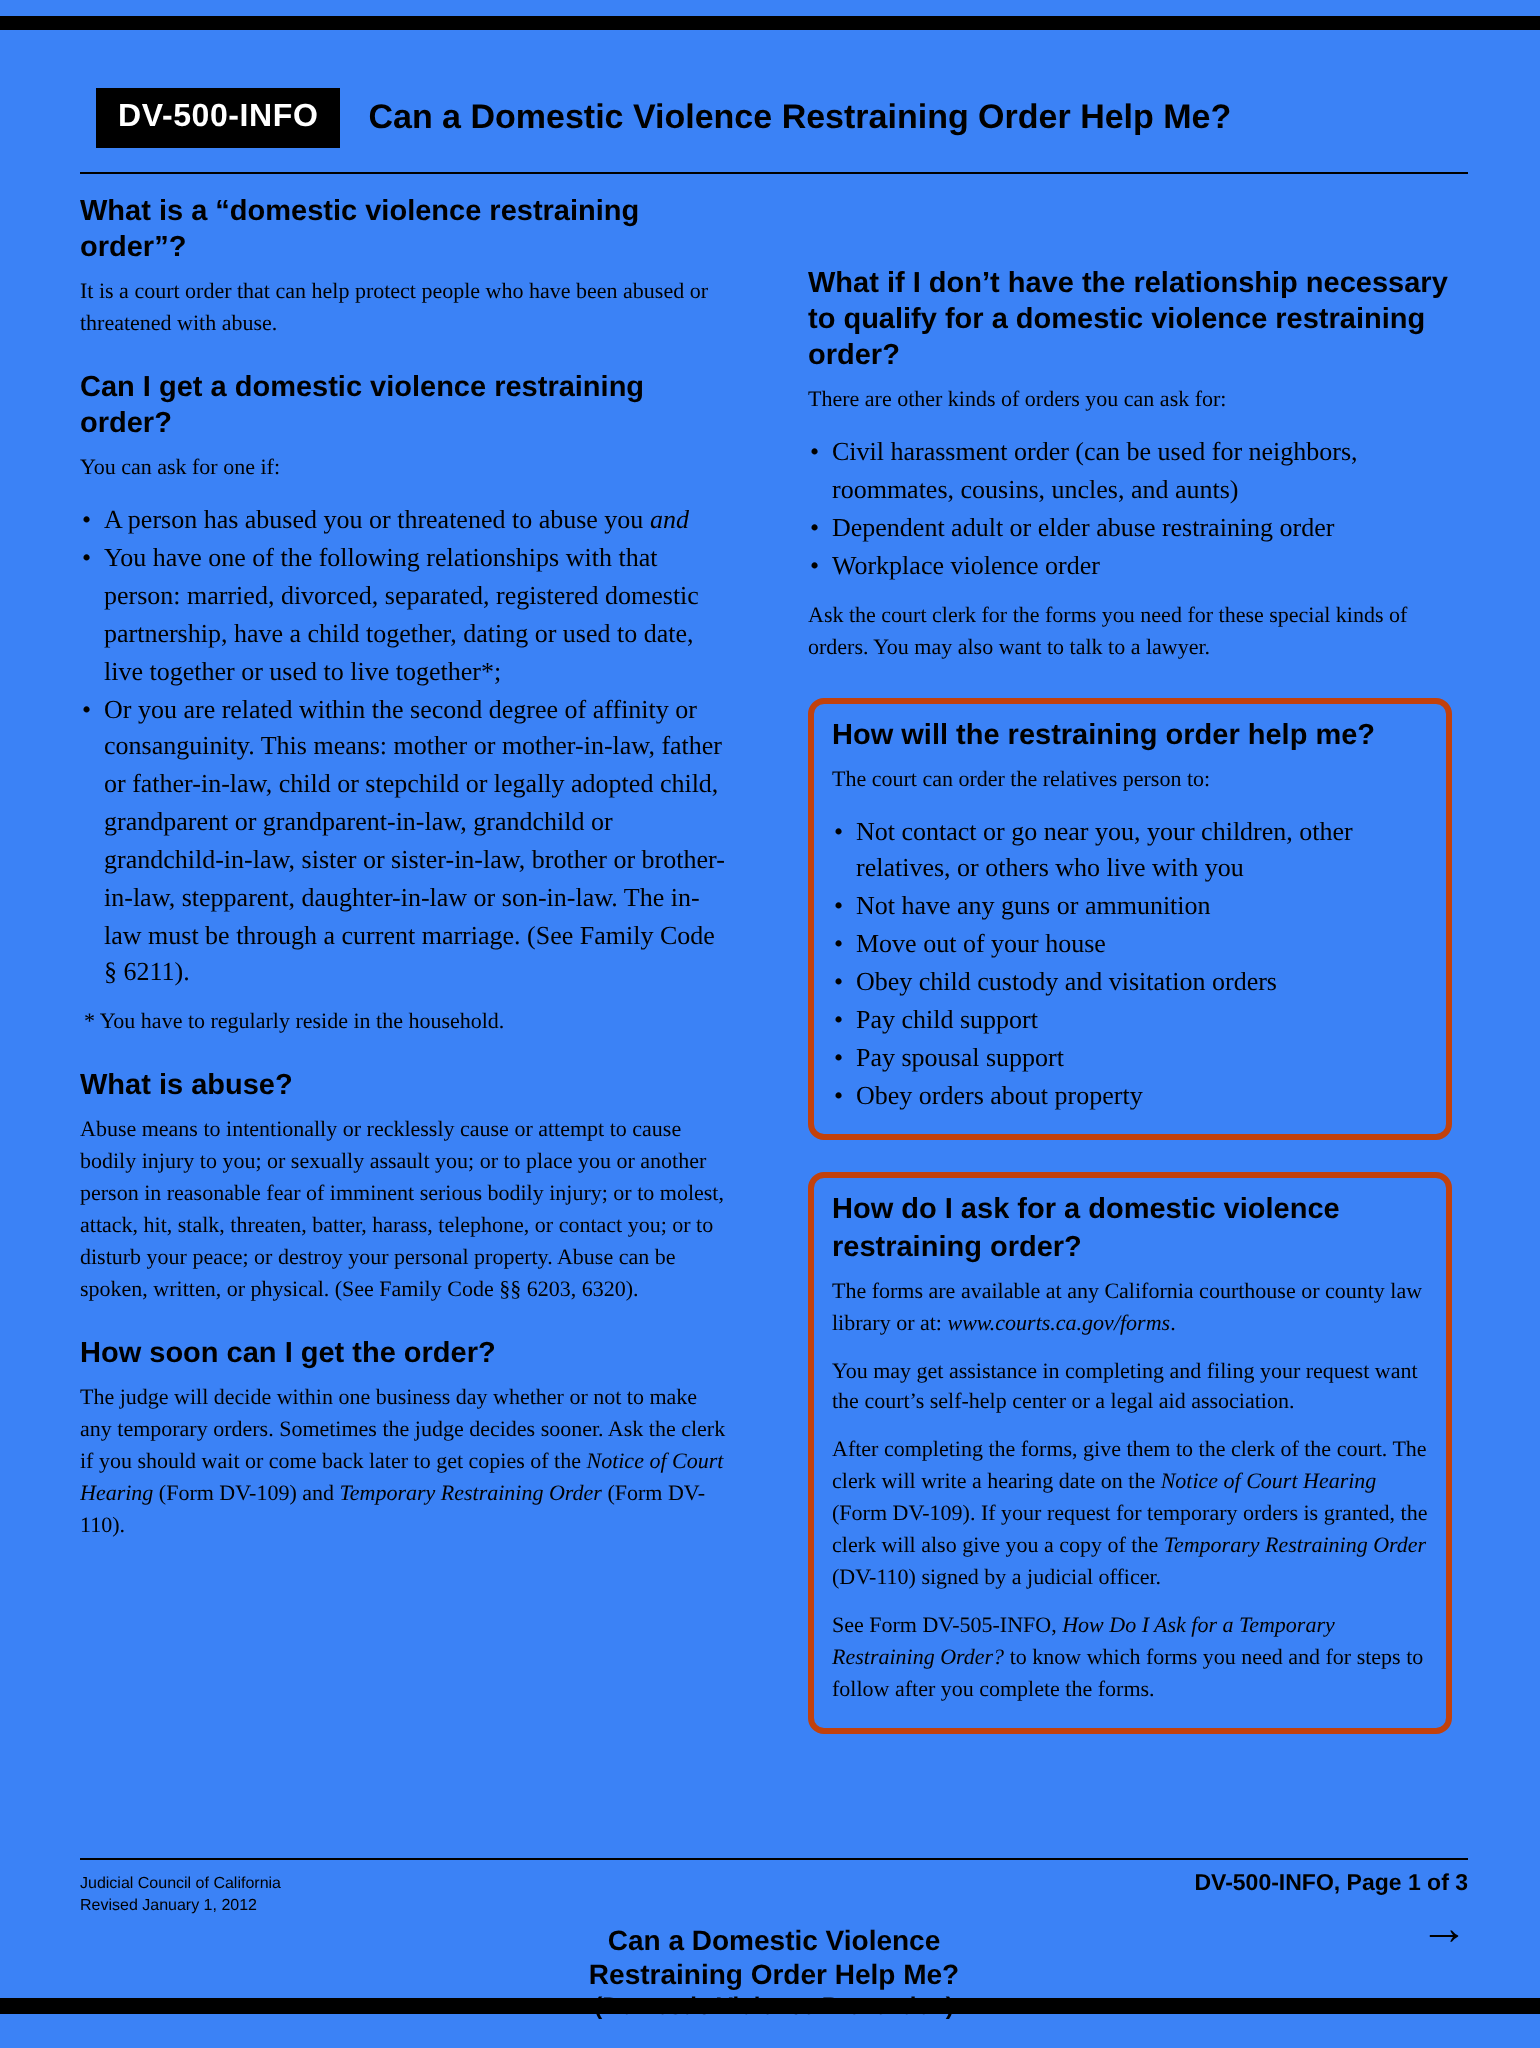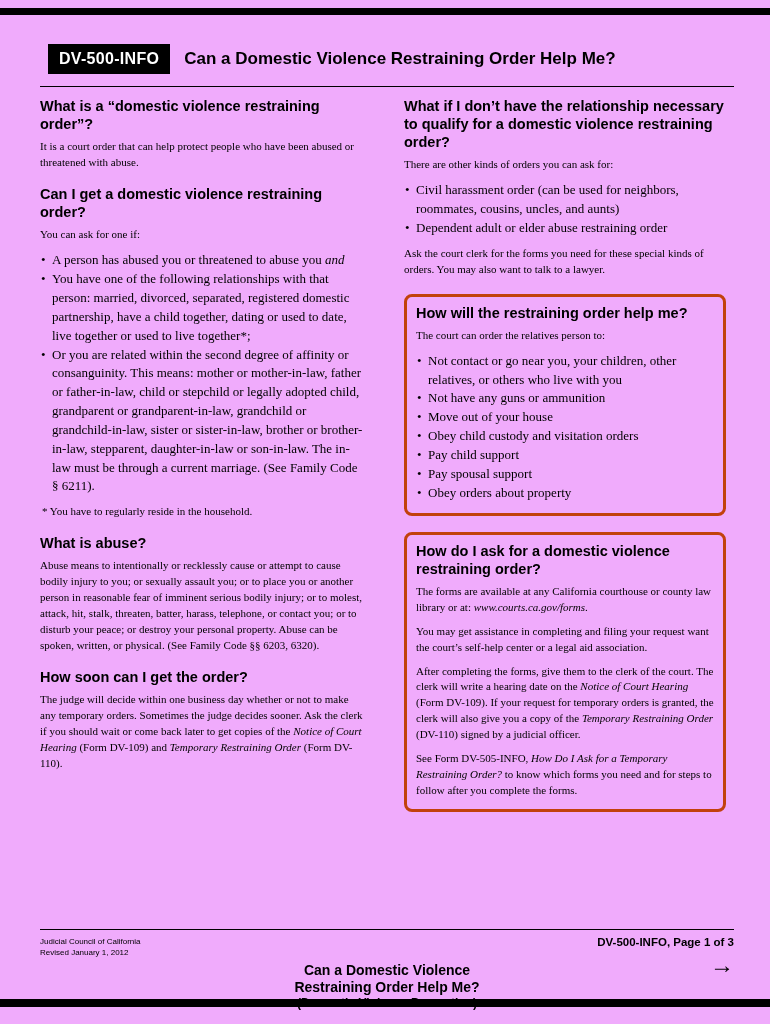--- a/index.html
+++ b/index.html
@@ -1,19 +1,19 @@
 <!DOCTYPE html>
 <html><head>
 <meta charset="utf-8">
 <style>
   * { margin:0; padding:0; box-sizing:border-box; }
   html,body { background:#ffffff; }
   .page {
     position:relative; width:770px; height:1024px; margin:0 auto;
-    background:#f0abfc; color:#000;
+    background:#3b82f6; color:#000;
     font-family:"Liberation Serif", serif;
     overflow:hidden;
   }
   .top-bar { position:absolute; top:8px; left:0; width:100%; height:7px; background:#000; }
   .bottom-bar { position:absolute; top:999px; left:0; width:100%; height:8px; background:#000; }
 
   .header {
     position:absolute; top:44px; left:48px; right:40px;
     display:flex; align-items:center; gap:14px;
     font-family:"Liberation Sans", sans-serif;
@@ -27,21 +27,21 @@
   .header-rule {
     position:absolute; top:86px; left:40px; width:694px; height:0;
     border-top:1.5px solid #000;
   }
 
   .columns {
     position:absolute; top:95px; left:40px; width:694px; height:834px;
     display:flex; gap:40px; overflow:hidden;
   }
   .col-left  { width:324px; flex:none; }
-  .col-right { width:322px; flex:none; }
+  .col-right { width:322px; flex:none;margin-top:36px; }
 
   .heading {
     font-family:"Liberation Sans", sans-serif;
     font-size:14.5px; font-weight:bold; line-height:1.25;
     margin:14px 0 6px;
   }
   .section:first-child > .heading { margin-top:2px; }
   .para { font-size:11px; line-height:1.45; margin:0 0 8px; }
   .note { padding-left:2px; margin-top:2px; }
   .bullets { list-style:none; margin:0 0 8px; padding:0; }
@@ -107,20 +107,21 @@
           <p class="para"><span>The judge will decide within one business day whether or not to make any temporary orders. Sometimes the judge decides sooner. Ask the clerk if you should wait or come back later to get copies of the </span><span class="it">Notice of Court Hearing</span><span> (Form DV-109) and </span><span class="it">Temporary Restraining Order</span><span> (Form DV-110).</span></p>
         </section>
       </div>
     <div class="col col-right">
         <section class="section">
           <h2 class="heading">What if I don’t have the relationship necessary to qualify for a domestic violence restraining order?</h2>
           <p class="para"><span>There are other kinds of orders you can ask for:</span></p>
           <ul class="bullets">
             <li><span>Civil harassment order (can be used for neighbors, roommates, cousins, uncles, and aunts)</span></li>
             <li><span>Dependent adult or elder abuse restraining order</span></li>
+            <li><span>Workplace violence order</span></li>
           </ul>
           <p class="para"><span>Ask the court clerk for the forms you need for these special kinds of orders. You may also want to talk to a lawyer.</span></p>
         </section>
         <section class="section boxed">
           <h2 class="heading">How will the restraining order help me?</h2>
           <p class="para"><span>The court can order the relatives person to:</span></p>
           <ul class="bullets">
             <li><span>Not contact or go near you, your children, other relatives, or others who live with you</span></li>
             <li><span>Not have any guns or ammunition</span></li>
             <li><span>Move out of your house</span></li>

